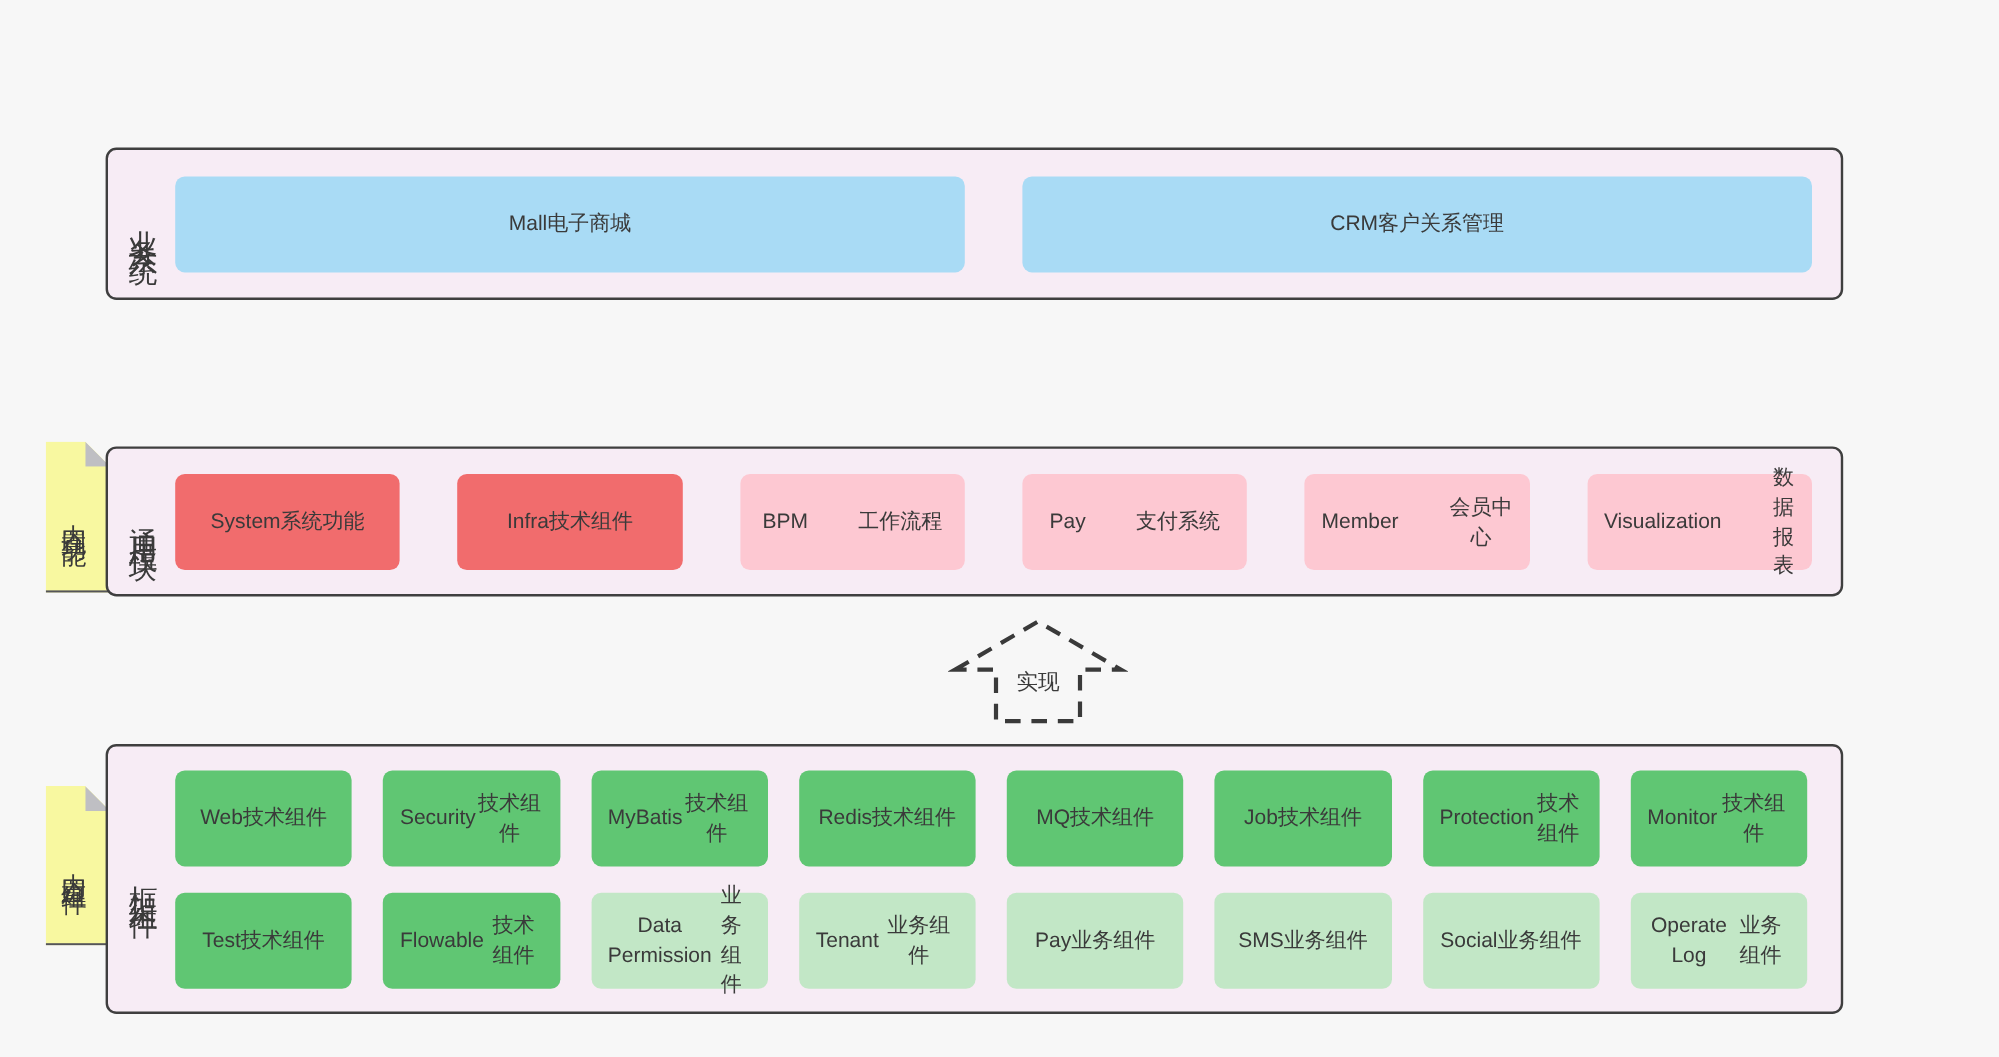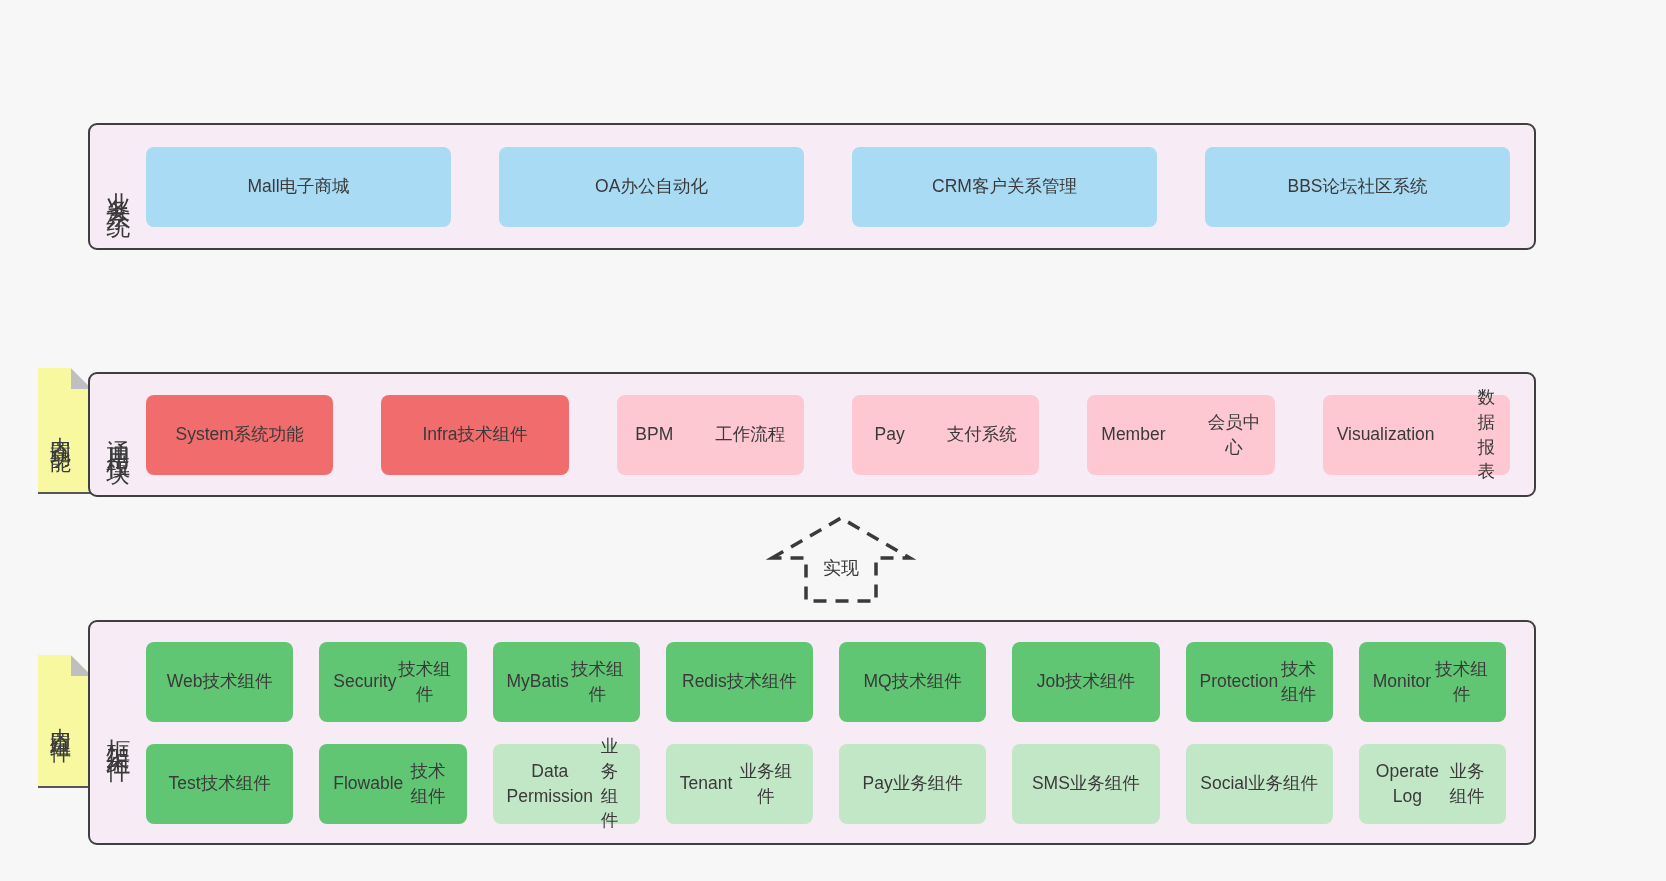--- a/index.html
+++ b/index.html
@@ -51,21 +51,21 @@
   .tag .tag-text{
     writing-mode:vertical-rl;text-orientation:upright;
     font-size:21px;letter-spacing:5px;line-height:1.1;margin-right:8px;
   }
   .fold{
     position:absolute;top:0;right:0;width:21px;height:21px;background:#bfbfc3;
     clip-path:polygon(0 0,100% 100%,0 100%);
   }
   .arrow{position:absolute;width:150px;height:92px;z-index:3;}
   #arrow-build{left:752px;top:266px;}
-  #arrow-implement{left:766px;top:513px;}
+  #arrow-implement{left:790px;top:513px;}
   .arrow svg{position:absolute;inset:0;}
   .arrow-label{
     position:absolute;top:41px;left:50%;transform:translateX(-50%);
     background:var(--page-bg);padding:2px 4px;font-size:18px;white-space:nowrap;
   }
 </style>
 </head>
 <body>
 
 <div class="stage">
@@ -73,30 +73,22 @@
   <section class="panel" id="panel-business">
     <div class="side-label">
       <span>业务系统</span>
     </div>
     <div class="boxes-row">
         <div class="box v-blue">
           <div class="box-name">Mall</div>
           <div class="box-desc">电子商城</div>
         </div>
         <div class="box v-blue">
-          <div class="box-name">OA</div>
-          <div class="box-desc">办公自动化</div>
-        </div>
-        <div class="box v-blue">
           <div class="box-name">CRM</div>
           <div class="box-desc">客户关系管理</div>
-        </div>
-        <div class="box v-blue">
-          <div class="box-name">BBS</div>
-          <div class="box-desc">论坛社区系统</div>
         </div>
       </div>
   </section>
 
 
   <div class="tag" id="tag-modules">
     <div class="fold"></div>
     <span class="tag-text">内置功能</span>
   </div>
 

